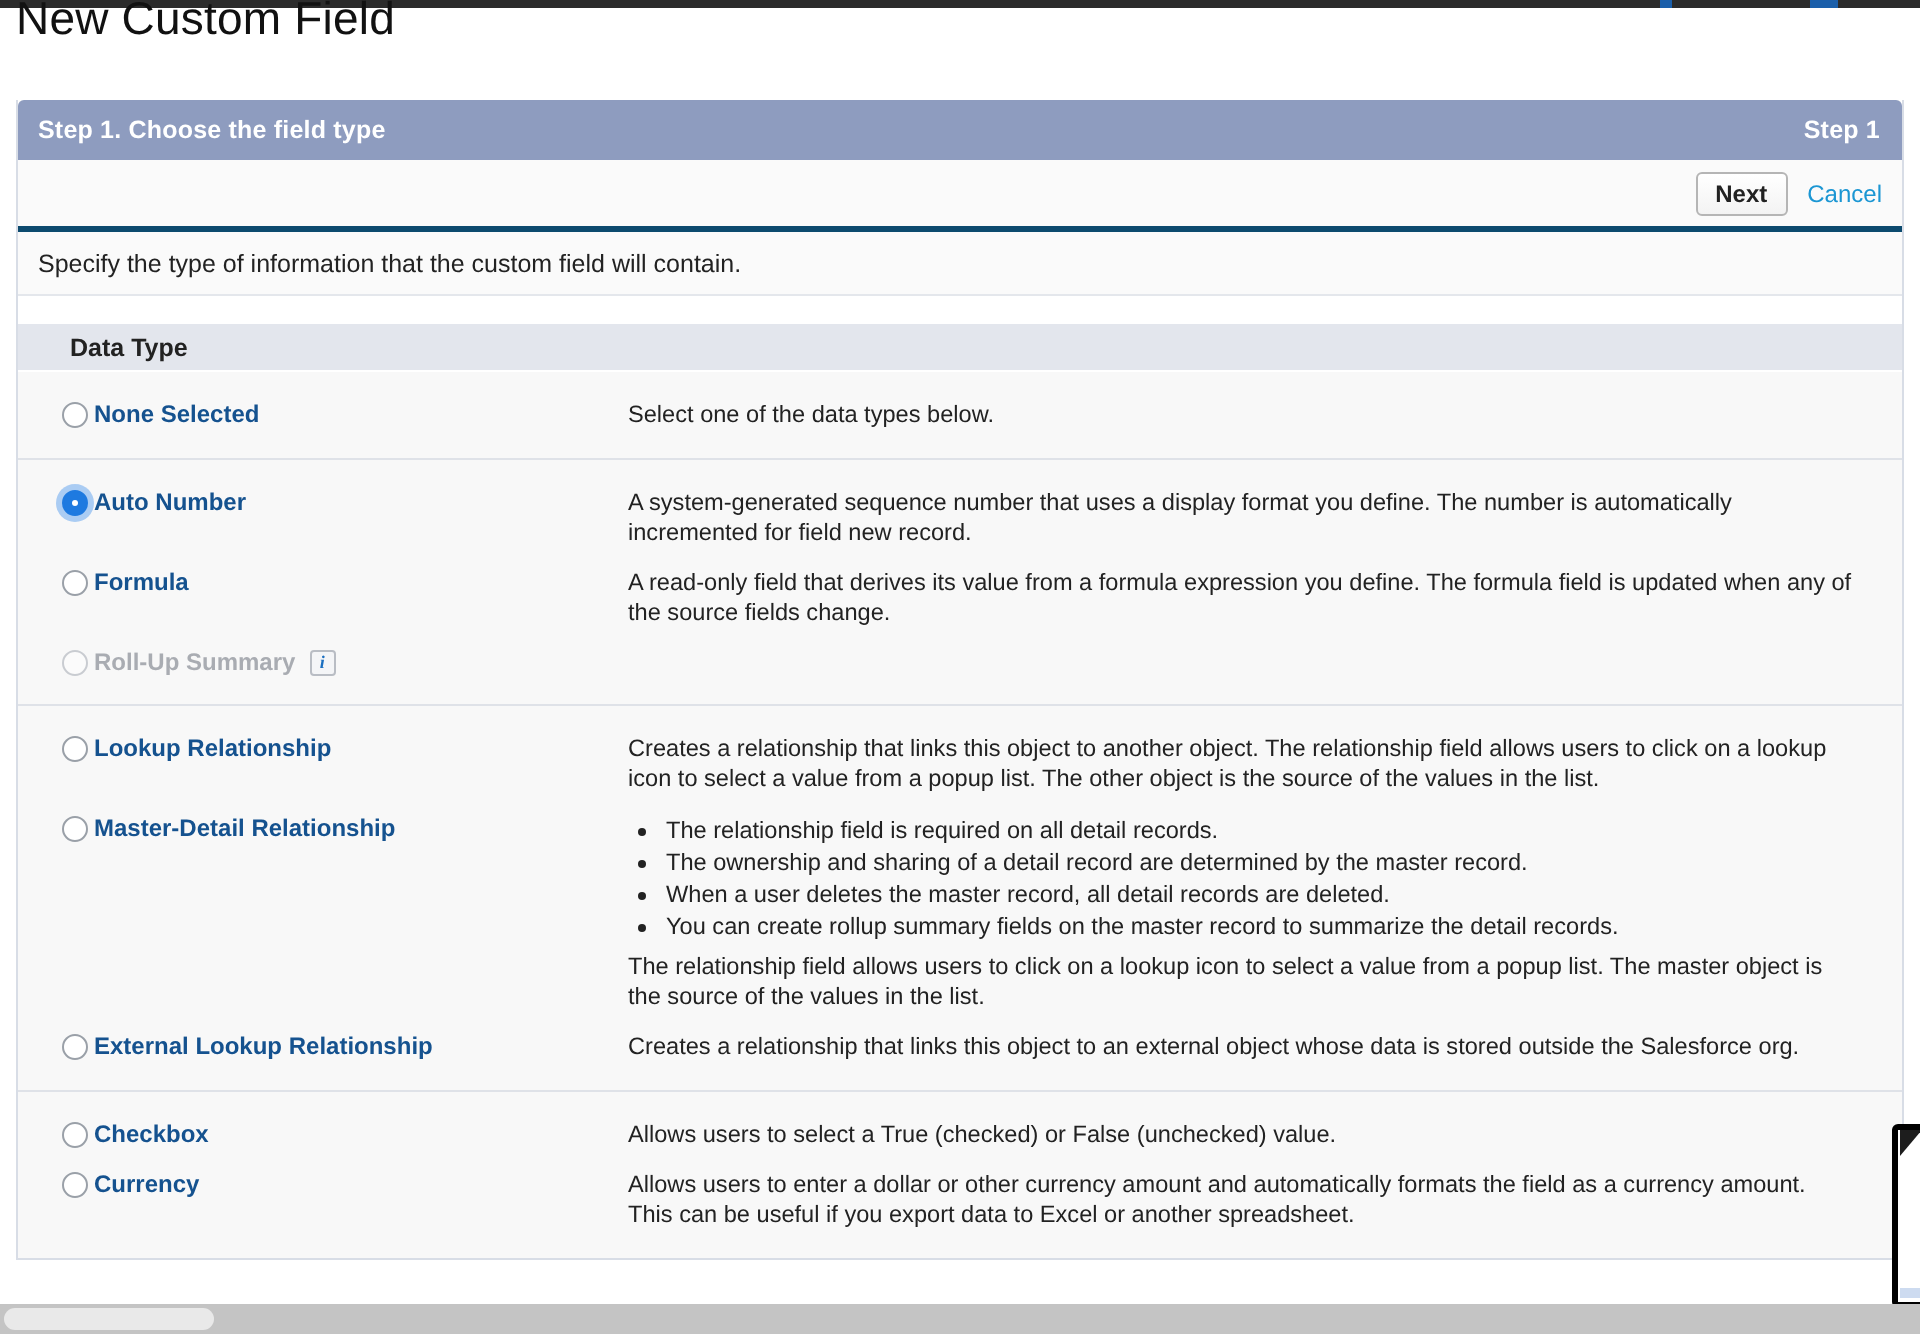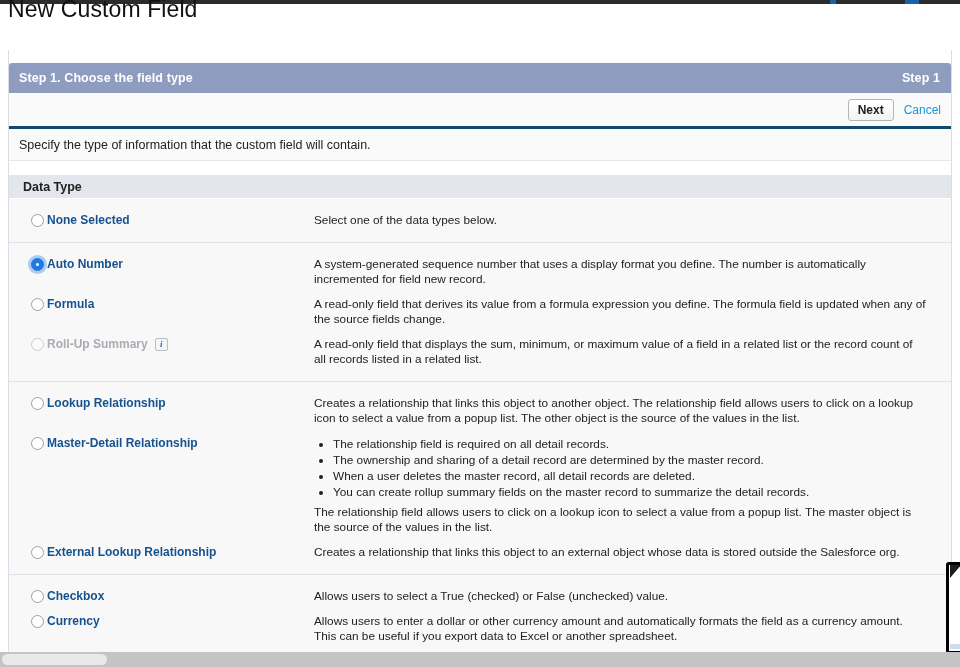--- a/index.html
+++ b/index.html
@@ -63,21 +63,20 @@
     background: #8e9cbf;
     color: #ffffff;
     font-size: 12.5px;
     font-weight: bold;
     display: flex;
     align-items: center;
     justify-content: space-between;
     padding: 0 11px 0 10px;
     box-sizing: border-box;
     border-radius: 3px 3px 0 0;
-    margin-top: 13px;
   }
   .panel-header .step-label { letter-spacing: 0.1px; }
 
   .button-bar {
     height: 36px;
     background: #fafafa;
     border-bottom: 3px solid #0c4a6e;
     display: flex;
     align-items: center;
     justify-content: flex-end;
@@ -120,21 +119,21 @@
   .spacer-row {
     height: 14px;
     background: #ffffff;
   }
 
   .section-title {
     height: 24px;
     background: #e3e6ed;
     display: flex;
     align-items: center;
-    padding-left: 14px;
+    padding-left: 26px;
     font-size: 12.5px;
     font-weight: bold;
     color: #222222;
     box-sizing: border-box;
     border-bottom: 1px solid #ffffff;
   }
 
   
   .dt-group {
     background: #f8f8f8;
@@ -345,23 +344,20 @@
             <div class="dt-right">
               <p>A read-only field that derives its value from a formula expression you define. The formula field is updated when any of the source fields change.</p>
             </div>
           </div>
           <div class="dt-row">
             <div class="dt-left">
               <span class="radio disabled"></span>
               <span class="dt-label disabled">Roll-Up Summary</span>
               <span class="info-icon">i</span>
             </div>
-            <div class="dt-right">
-              <p>A read-only field that displays the sum, minimum, or maximum value of a field in a related list or the record count of all records listed in a related list.</p>
-            </div>
           </div>
         </div>
         <div class="dt-group">
           <div class="dt-row">
             <div class="dt-left">
               <span class="radio"></span>
               <span class="dt-label">Lookup Relationship</span>
             </div>
             <div class="dt-right">
               <p>Creates a relationship that links this object to another object. The relationship field allows users to click on a lookup icon to select a value from a popup list. The other object is the source of the values in the list.</p>

